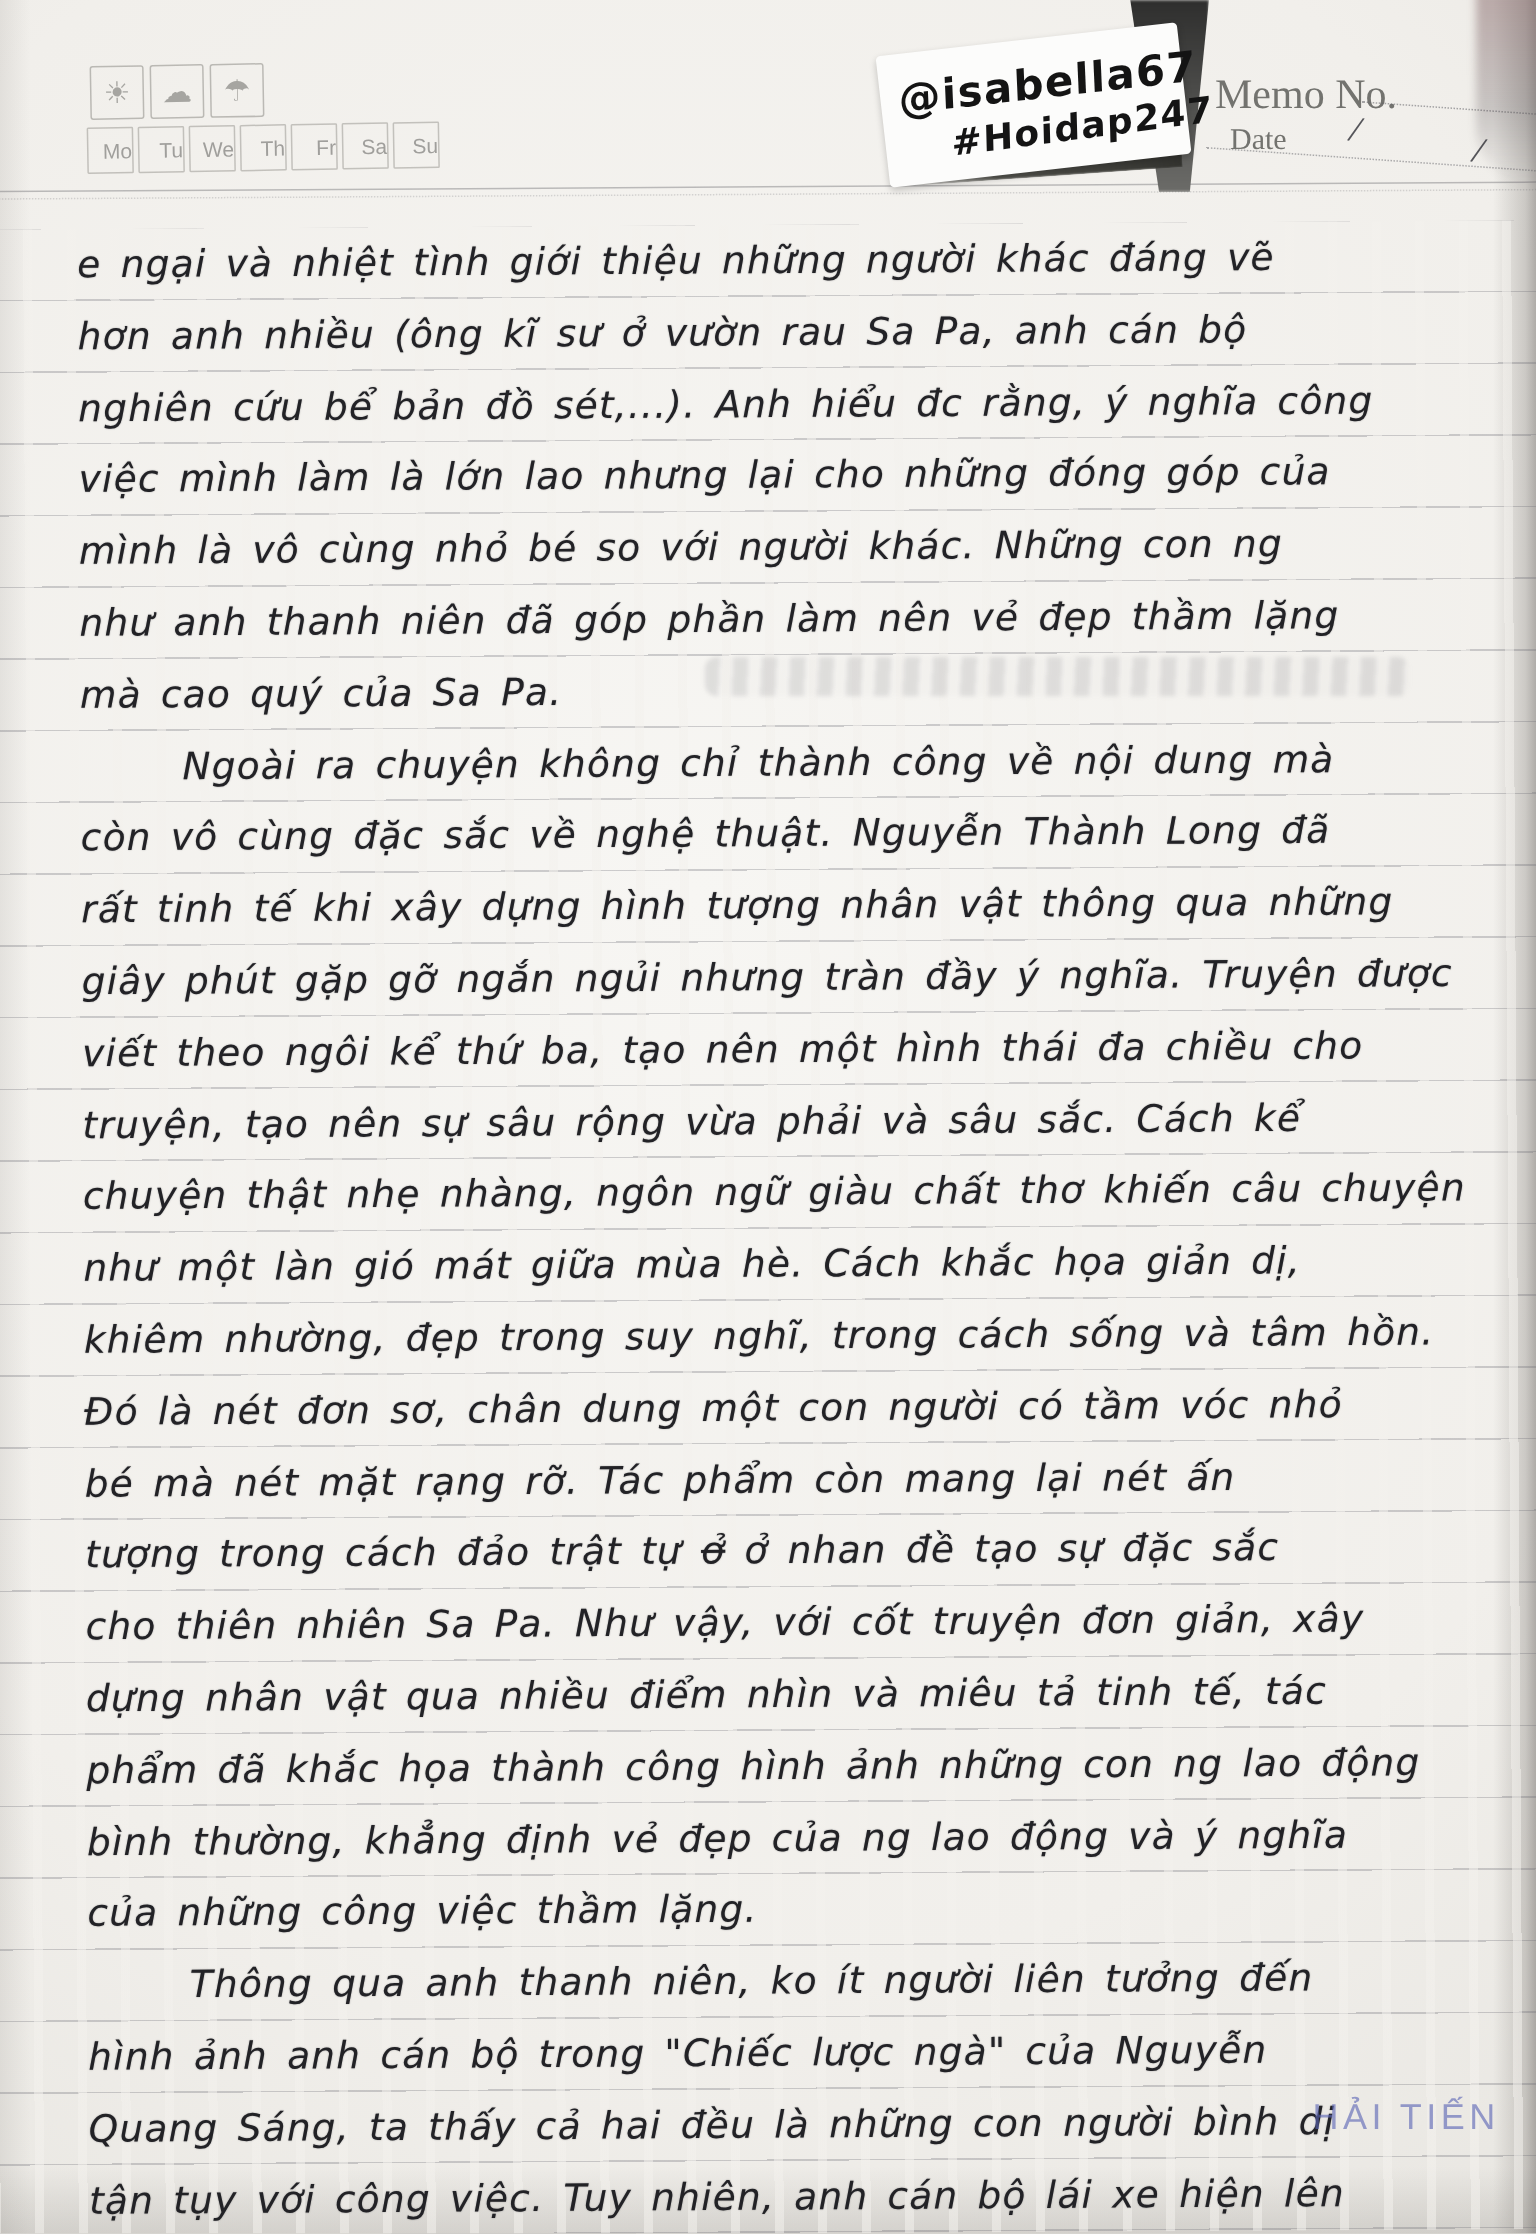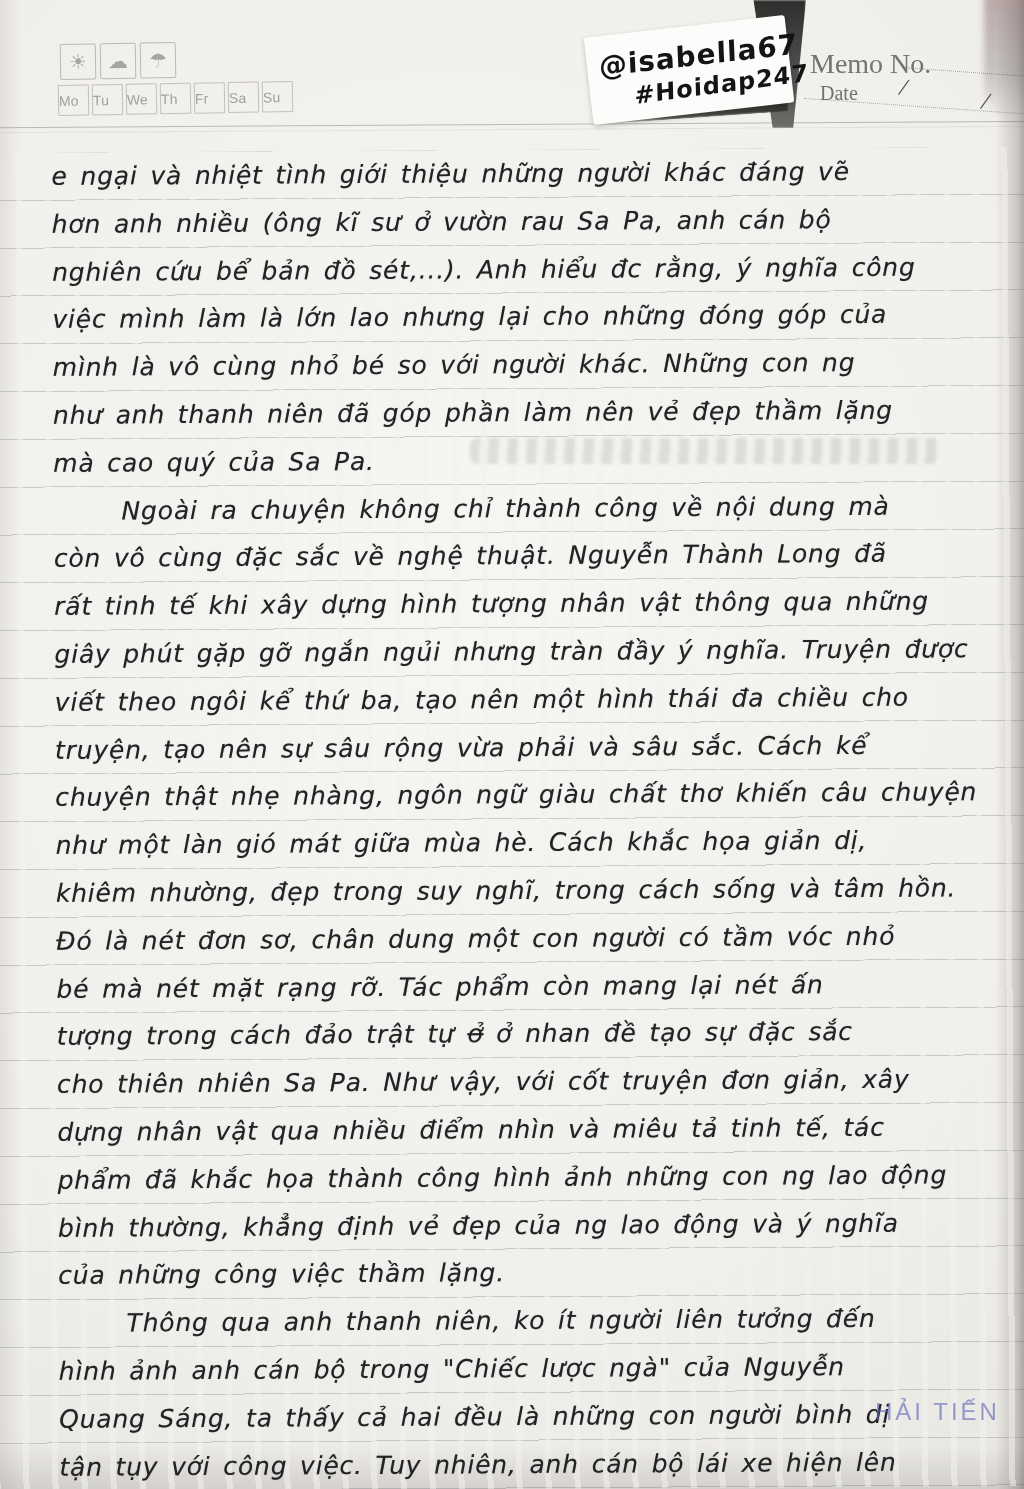--- a/index.html
+++ b/index.html
@@ -37,21 +37,21 @@
   
   .weather { position:absolute; left:60px; top:43px; display:flex; gap:4px; transform:rotate(-1deg); }
   .weather .box {
     width:34px; height:34px; border:1px solid rgba(150,148,144,0.6); border-radius:2px;
     display:flex; align-items:center; justify-content:center;
     color:#a6a5a1; font-size:20px;
   }
   .weekdays { position:absolute; left:58px; top:83px; display:flex; gap:3px; transform:rotate(-1deg); }
   .weekdays .box {
     width:29px; height:29px; border:1px solid rgba(155,153,148,0.55); border-radius:1px;
-    display:flex; align-items:center; justify-content:flex-start;
+    display:flex; align-items:center; justify-content:flex-end;
     color:#a09f9c; font-size:14px; font-family:"Liberation Sans", sans-serif;
   }
   
   .memo-block { position:absolute; left:800px; top:40px; width:224px; height:80px;
     font-family:"Liberation Serif", serif; color:#73736f; }
   .memo-no-label { position:absolute; left:10px; top:8px; font-size:28px; }
   .memo-no-line  { position:absolute; left:108px; top:32px; width:130px; border-bottom:1px dotted rgba(100,100,105,0.55); transform:rotate(4deg); }
   .date-label    { position:absolute; left:20px; top:42px; font-size:20px; }
   .date-line     { position:absolute; left:4px; top:66px; width:230px; border-bottom:1px dotted rgba(100,100,105,0.5); transform:rotate(4deg); }
   .slash { position:absolute; color:#55555a; font-size:24px; font-style:italic; transform:rotate(8deg); }

